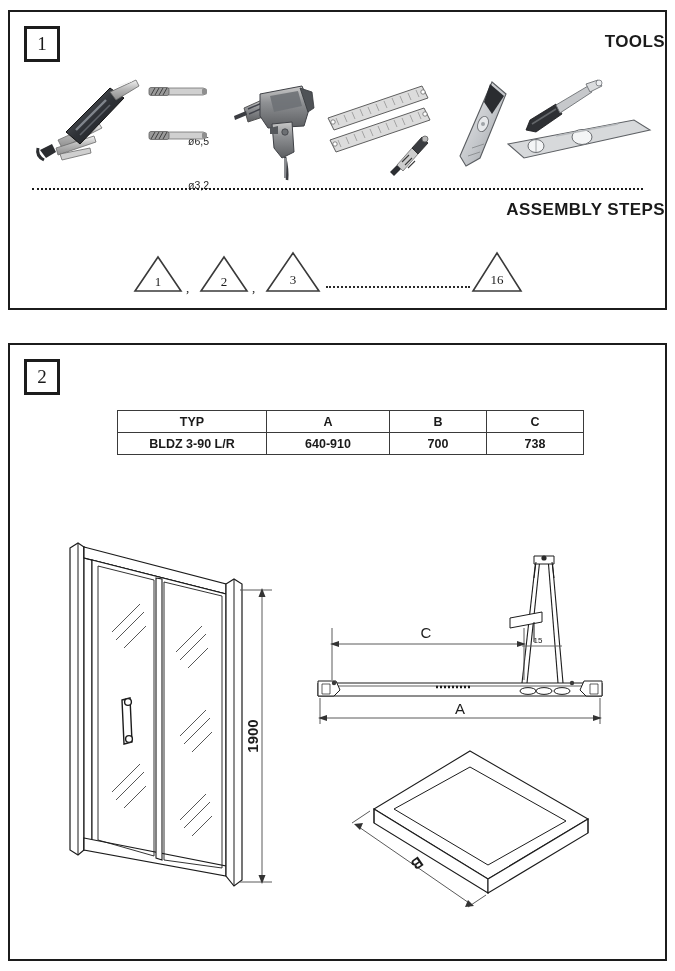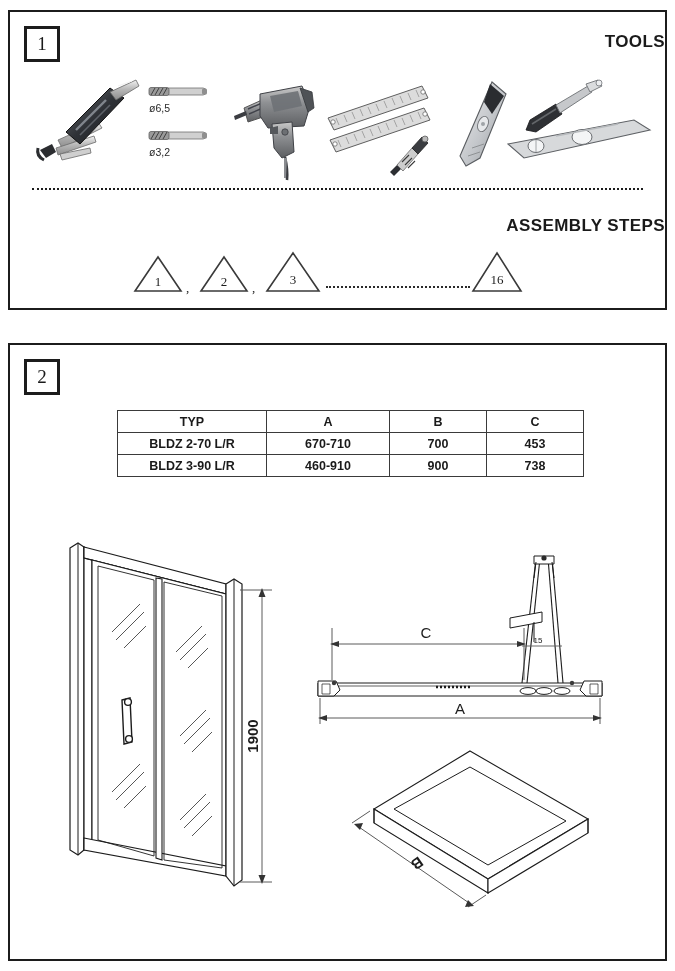--- a/index.html
+++ b/index.html
@@ -45,21 +45,21 @@
 
   .panel-heading {
     position: absolute;
     width: 100%;
     text-align: right;
     font-size: 17px;
     font-weight: bold;
     letter-spacing: 0.4px;
   }
   #tools-heading    { top: 20px; }
-  #assembly-heading { top: 204px; }
+  #assembly-heading { top: 188px; }
 
   
   .dotted-divider {
     position: absolute;
     left: 22px;
     right: 22px;
     top: 176px;
     height: 0;
     border-top: 2.5px dotted #1c1c1c;
   }
@@ -71,22 +71,23 @@
     width: 100%;
     height: 115px;
   }
   .tool { position: absolute; }
 
   .bit-label {
     position: absolute;
     font-size: 10.5px;
     font-family: "Liberation Sans", sans-serif;
     color: #2a2a2a;
-    text-align: left;
+    text-align: right;
     width: 60px;
+    margin-top: 33px;
   }
 
   
   #steps-row {
     position: absolute;
     left: 0;
     top: 238px;
     width: 100%;
     height: 60px;
   }
@@ -407,29 +408,23 @@
   <thead>
     <tr>
       <th class="c-typ">TYP</th>
       <th class="c-a">A</th>
       <th class="c-b">B</th>
       <th class="c-c">C</th>
     </tr>
   </thead>
   <tbody>
     <tr>
-      <td>BLDZ 2-70 L/R</td>
-      <td>670-710</td>
+      <td>BLDZ 3-90 L/R</td>
+      <td>640-910</td>
       <td>700</td>
-      <td>453</td>
-    </tr>
-    <tr>
-      <td>BLDZ 3-90 L/R</td>
-      <td>460-910</td>
-      <td>900</td>
       <td>738</td>
     </tr>
   </tbody>
 </table>
 
 <div class="drawing" id="door-drawing">
   <svg width="280" height="400" viewBox="0 0 280 400">
     <g stroke="#1c1c1c" fill="none" stroke-width="1.2" stroke-linejoin="miter">
 
       <path d="M30 28 L38 23 L44 27 L44 330 L38 335 L30 330 Z" fill="#fff"></path>

